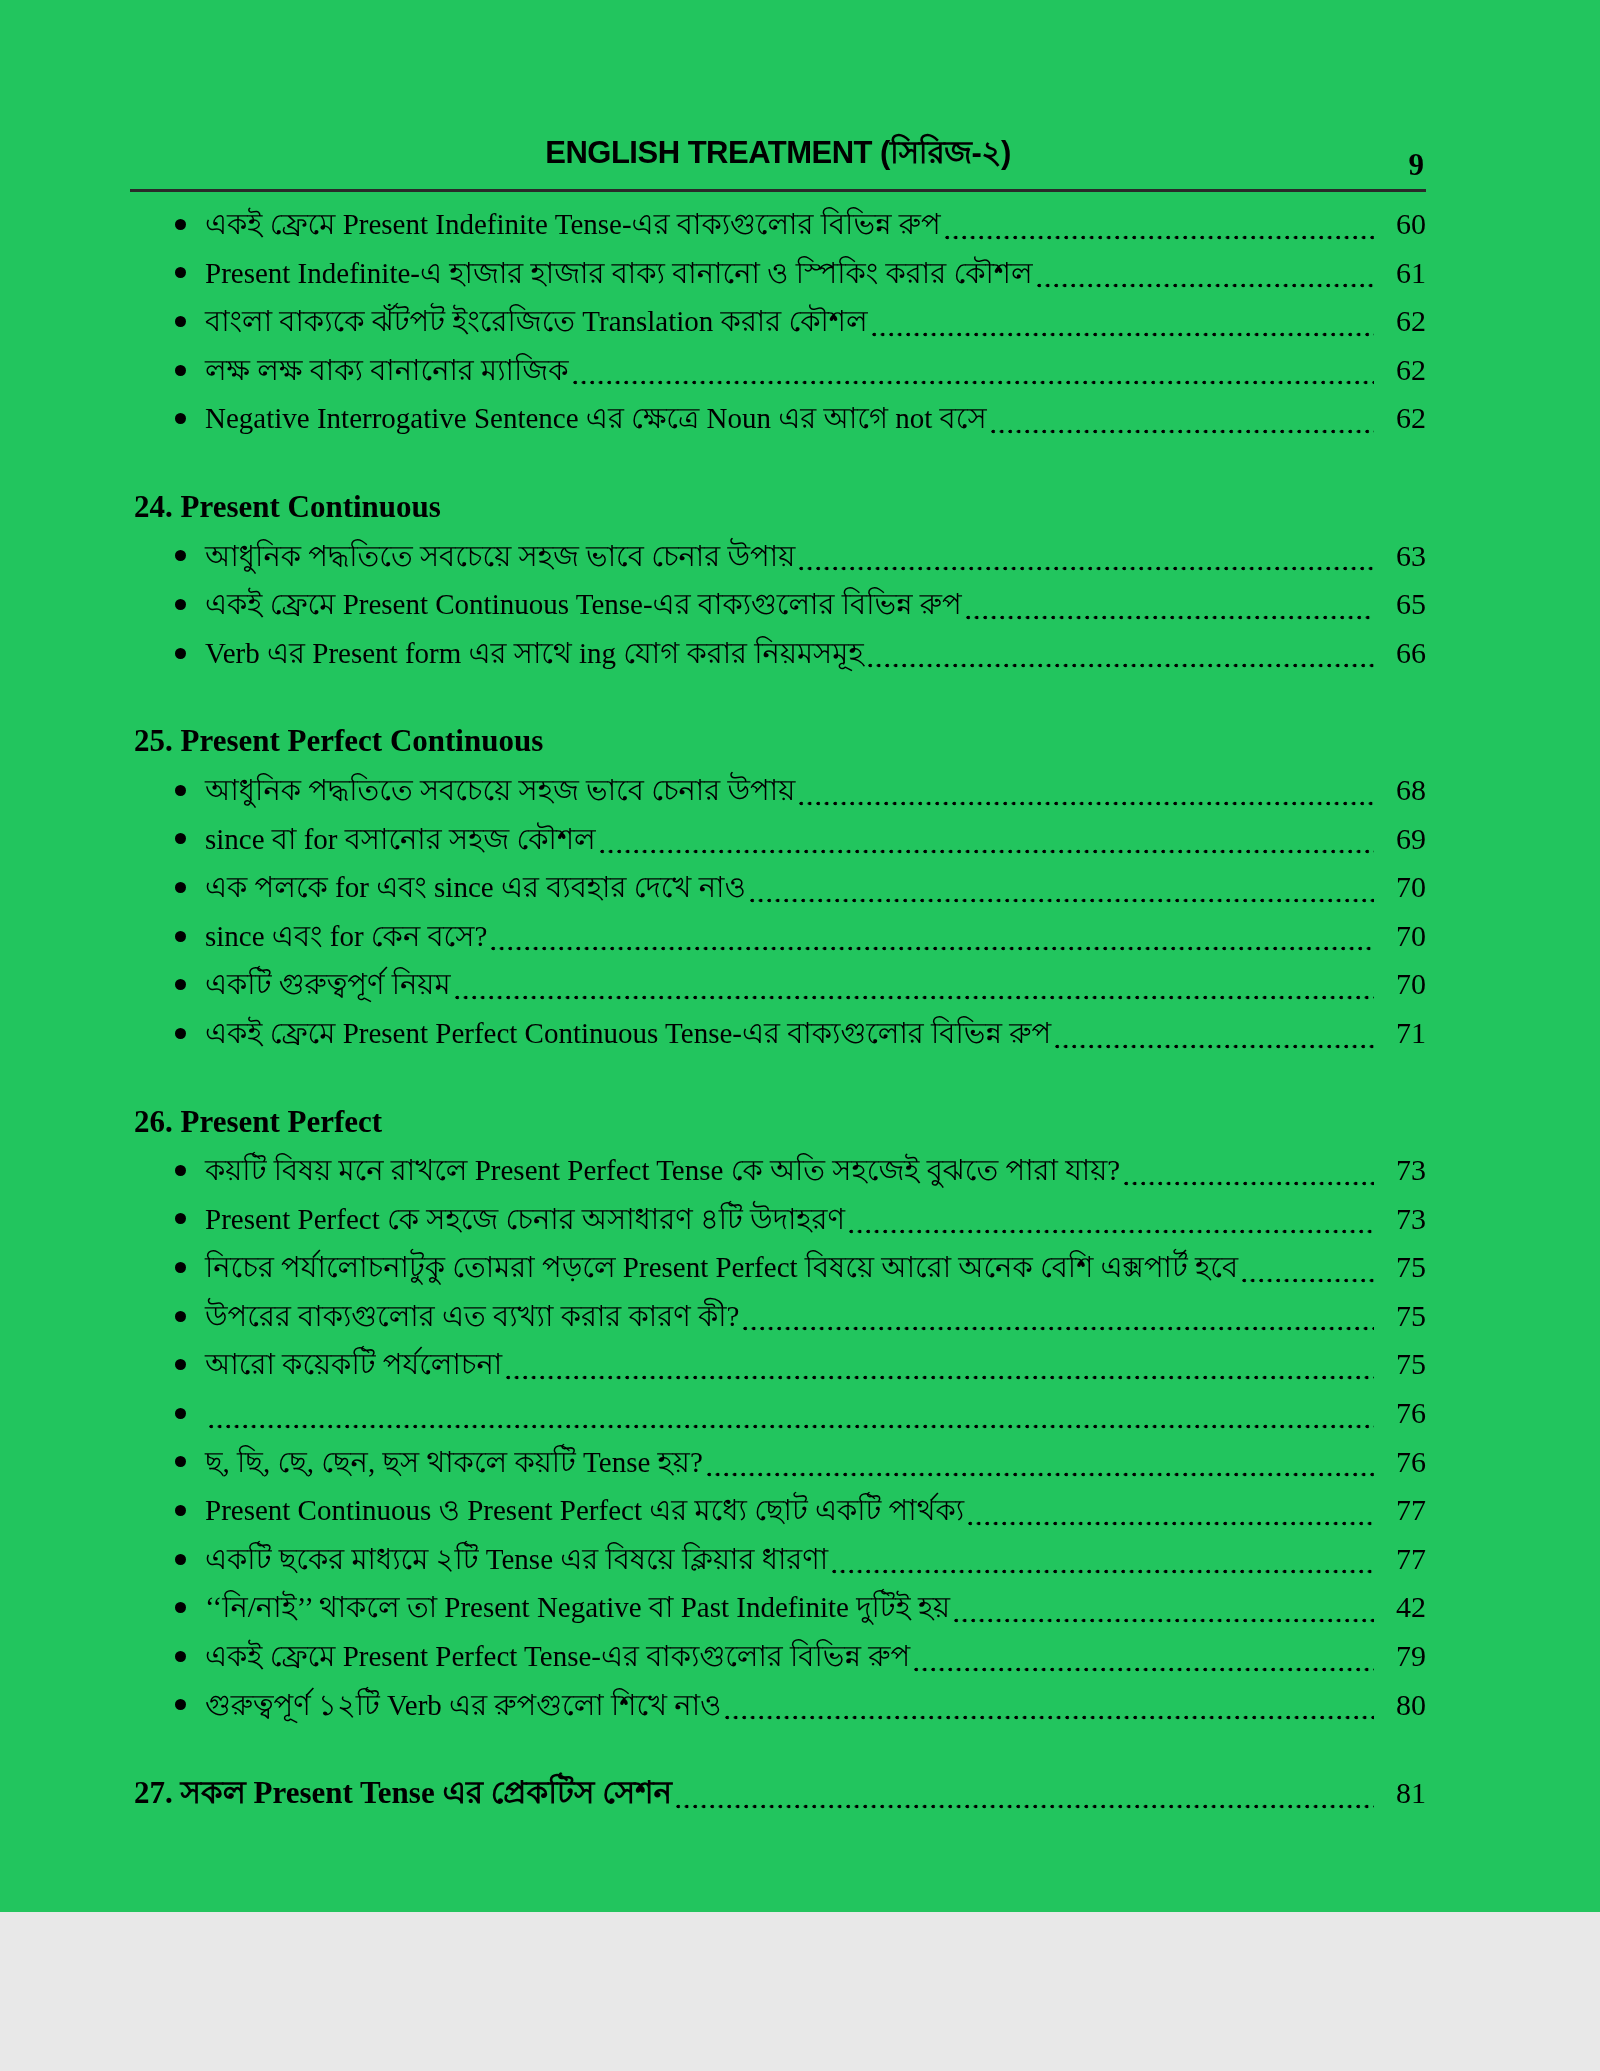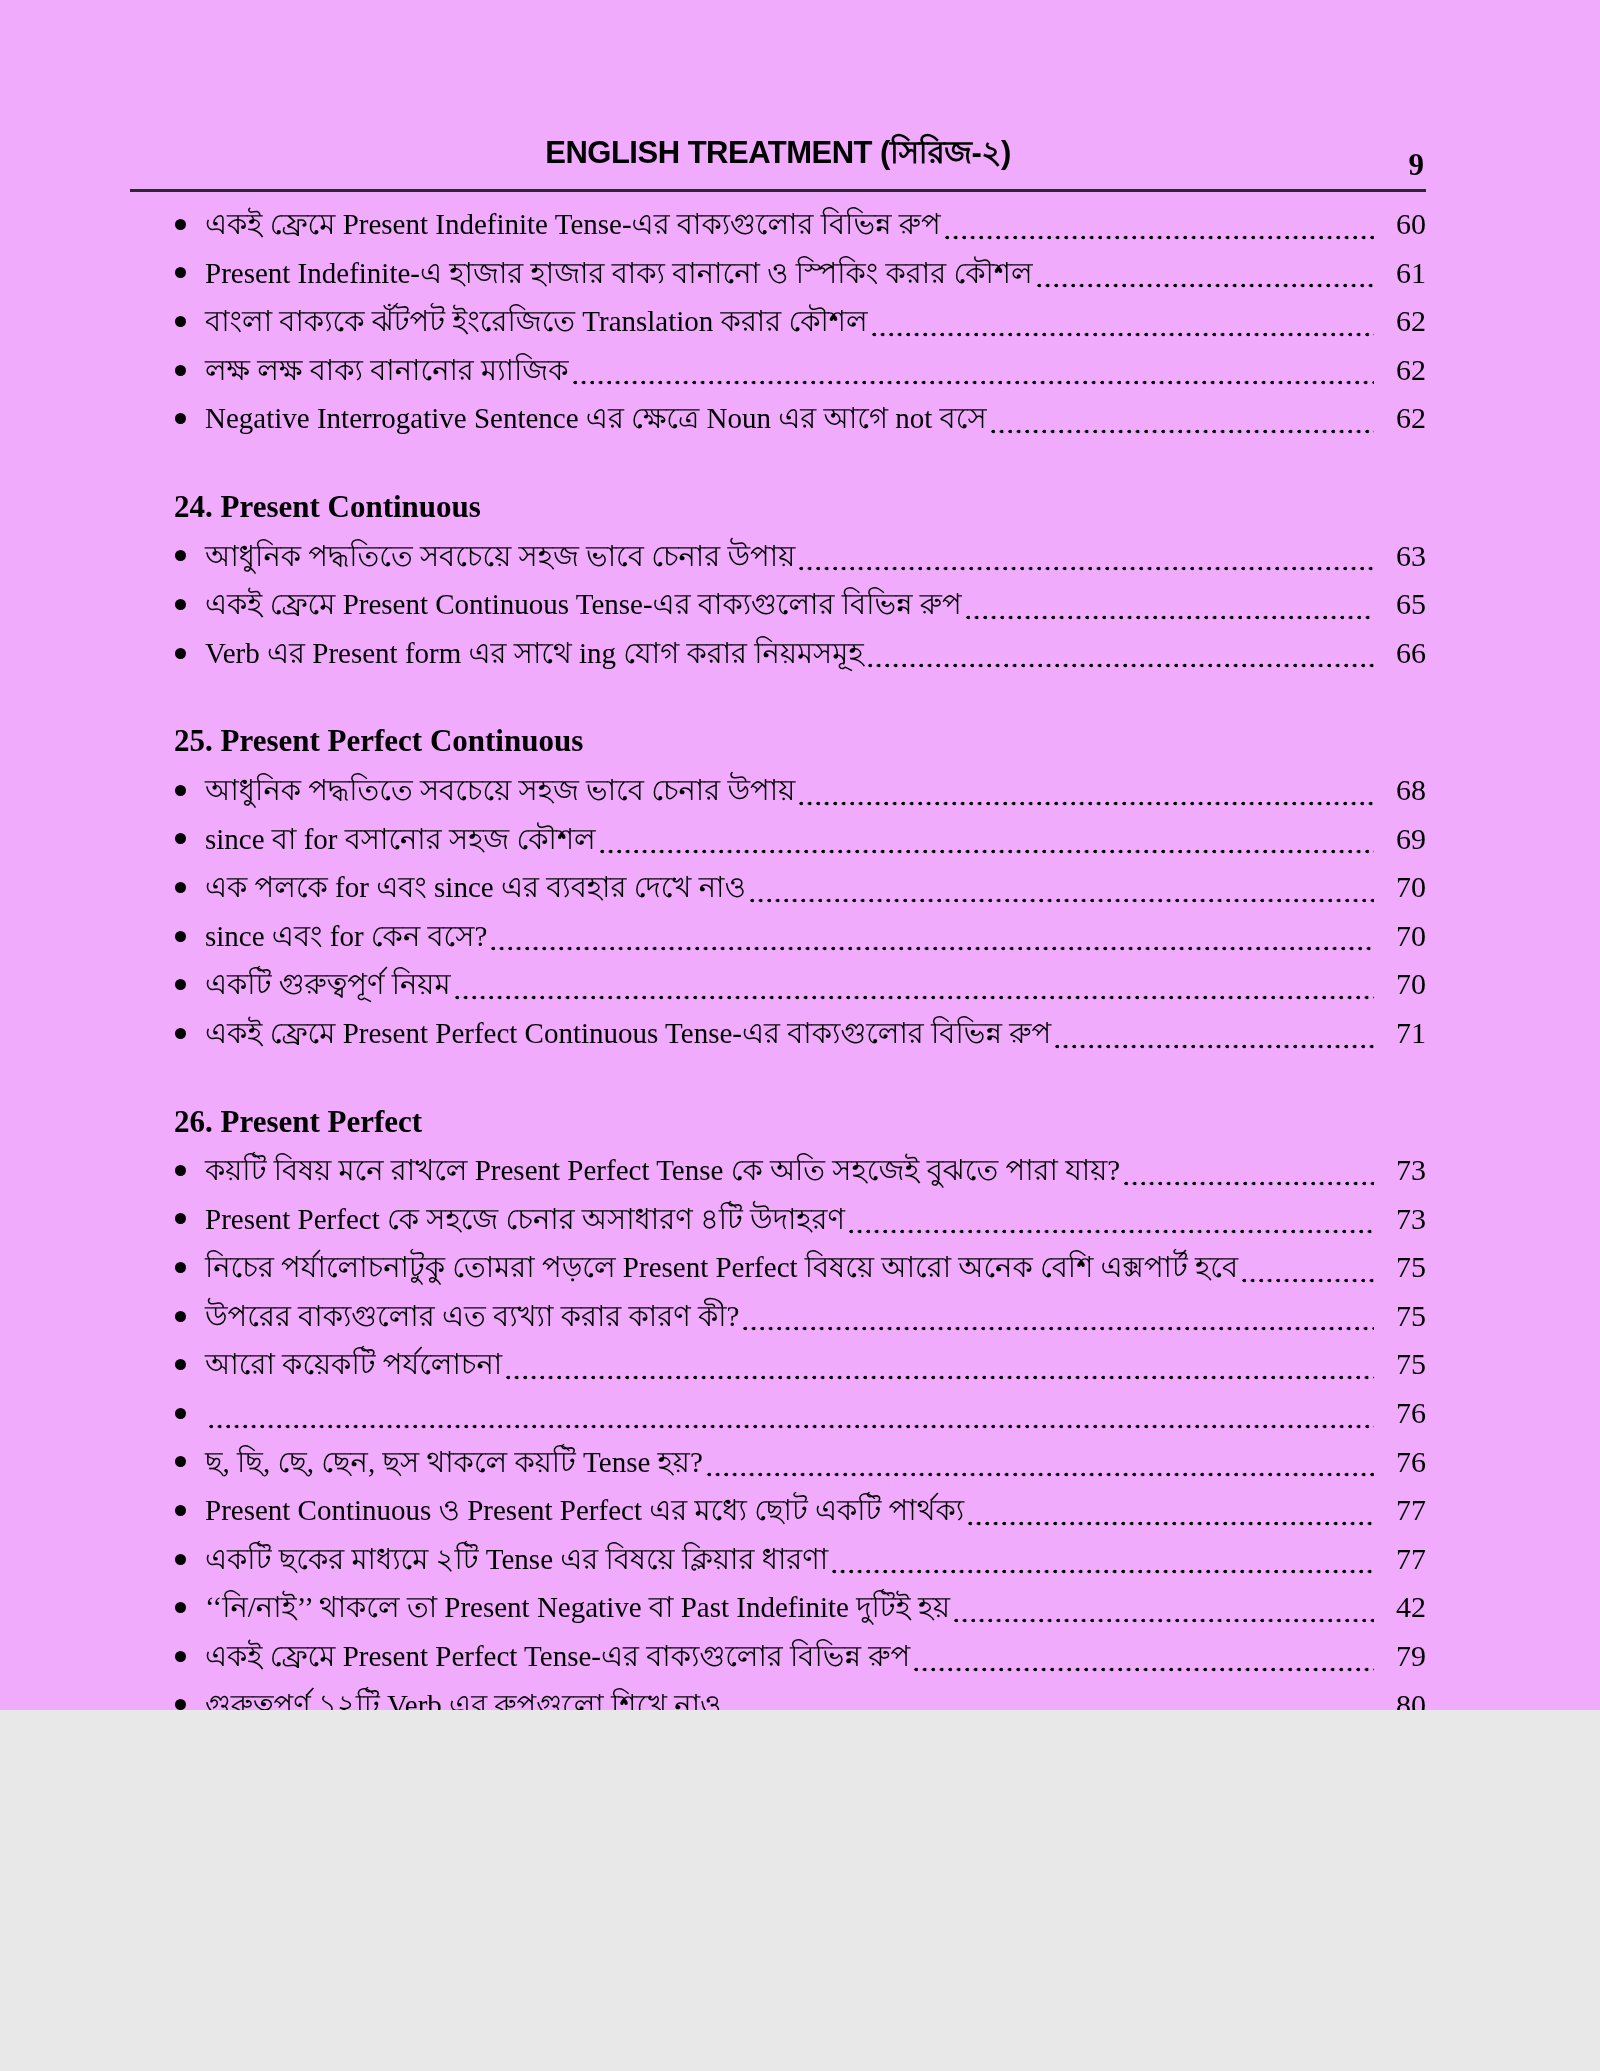--- a/index.html
+++ b/index.html
@@ -1,21 +1,21 @@
 <!DOCTYPE html>
 <html><head>
 <meta charset="utf-8">
 <style>
   * { box-sizing: border-box; margin: 0; padding: 0; }
   html, body { background: #e8e8e8; }
   .page {
     position: relative;
     width: 1600px;
-    height: 1710px;
-    background: #f0abfc;
+    height: 1912px;
+    background: #22c55e;
     color: #000000;
     font-family: "Liberation Serif", "DejaVu Serif", serif;
     overflow: hidden;
   }
   .content {
     position: absolute;
     left: 130px;
     top: 0;
     width: 1296px;
   }
@@ -79,21 +79,20 @@
   }
   .section-heading {
     display: flex;
     align-items: baseline;
     margin-top: 40px;
     height: 48.6px;
     line-height: 48.6px;
     font-size: 31px;
     font-weight: 700;
     padding-left: 4px;
-    margin-left: 40px;
   }
   .section-heading .heading-text { flex: none; white-space: nowrap; }
   .section-heading .pagenum { font-weight: 400; }
 </style>
 </head>
 <body>
 
 <div class="page">
   <div class="content">
 

